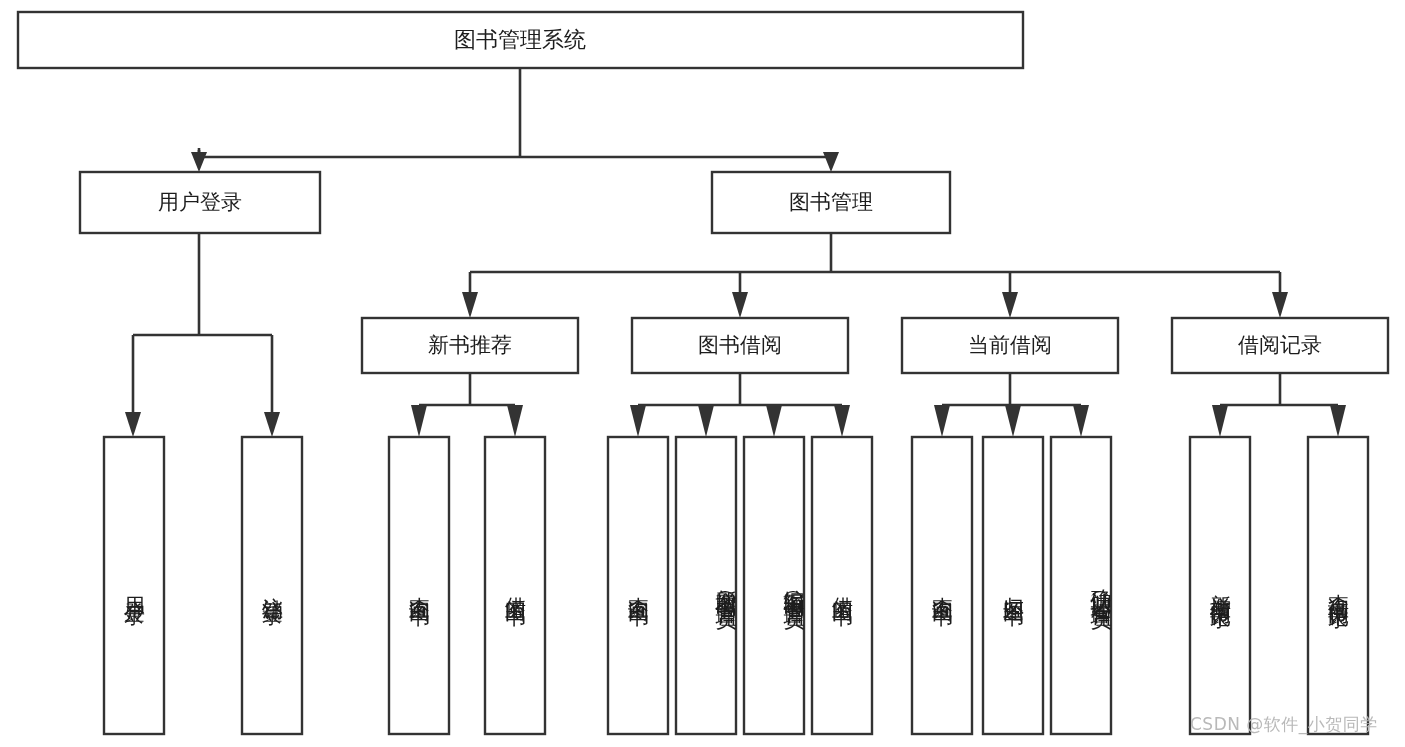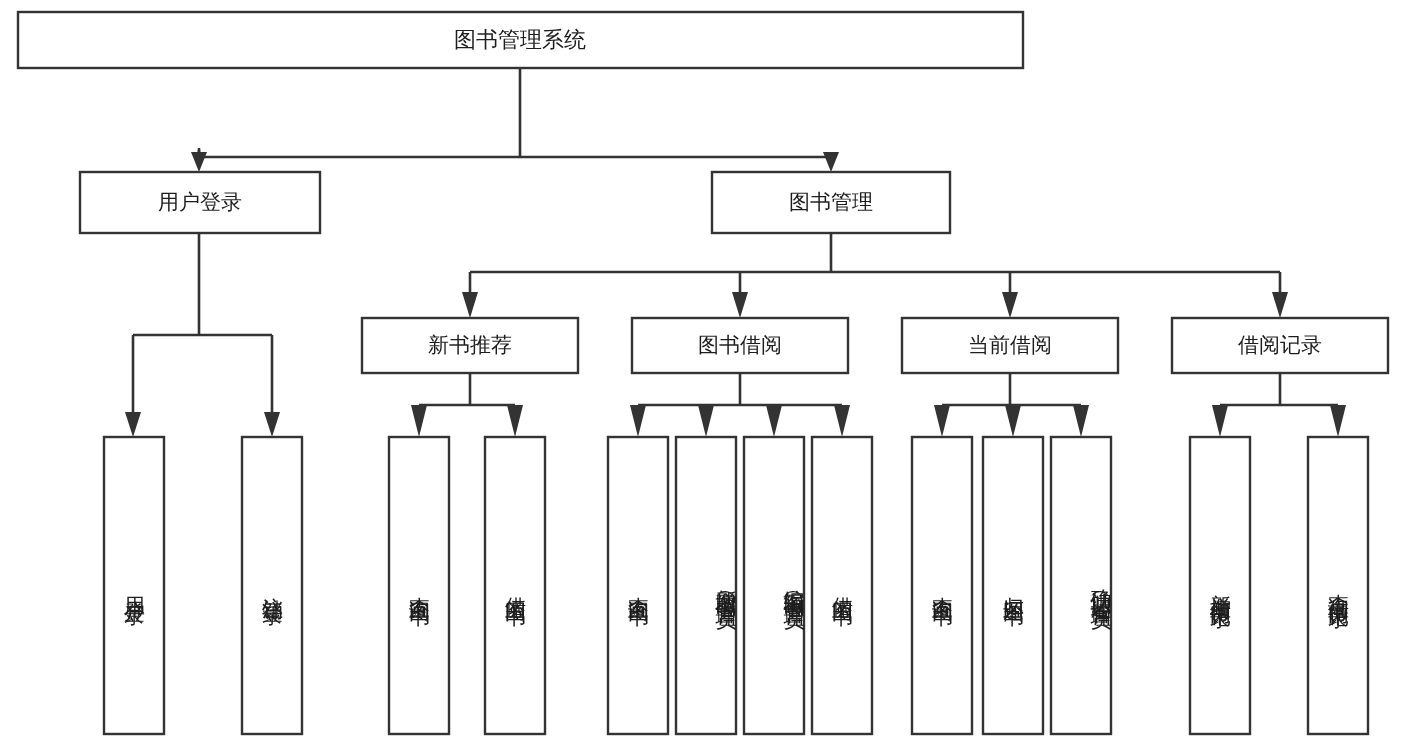--- a/index.html
+++ b/index.html
@@ -224,14 +224,15 @@
   <div class="vlabel" style="left:912px; top:437px; width:60px; height:297px;">查询图书</div>
 
   <div class="vlabel" style="left:983px; top:437px; width:60px; height:297px;">归还图书</div>
 
   <div class="vlabel" style="left:1051px; top:443px; width:60px; height:285px; align-items:flex-start;">确认归还（管理员）</div>
 
   <div class="vlabel" style="left:1190px; top:437px; width:60px; height:297px;">新增借阅记录</div>
 
   <div class="vlabel" style="left:1308px; top:437px; width:60px; height:297px;">查询借阅记录</div>
 
+  <div class="watermark" style="left:1190px; top:713px;">CSDN @软件_小贺同学</div>
 
 </div>
 
 </body></html>

